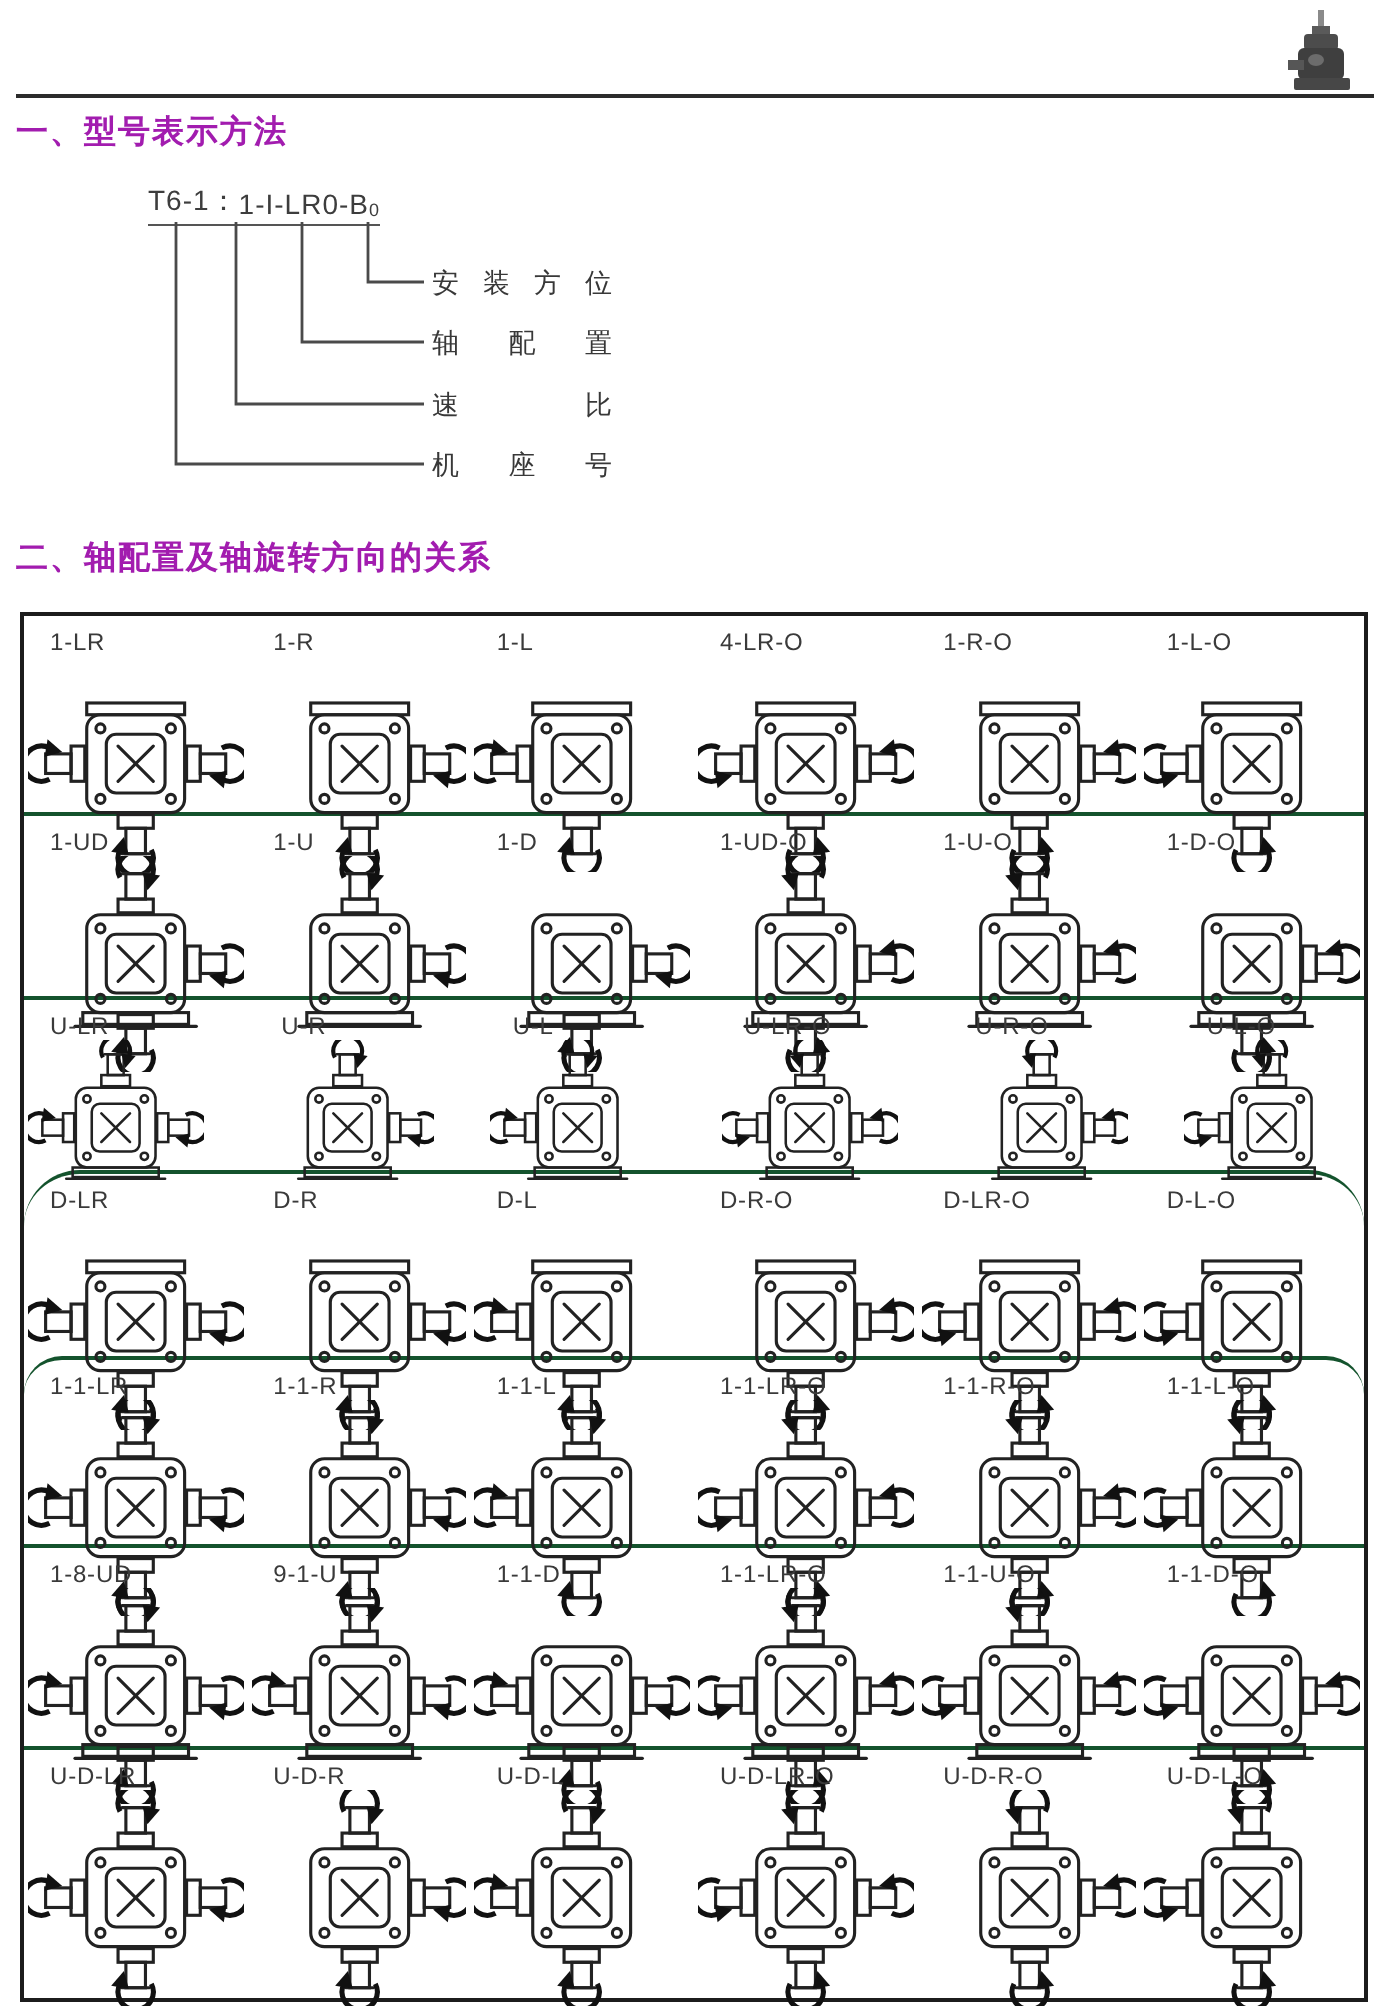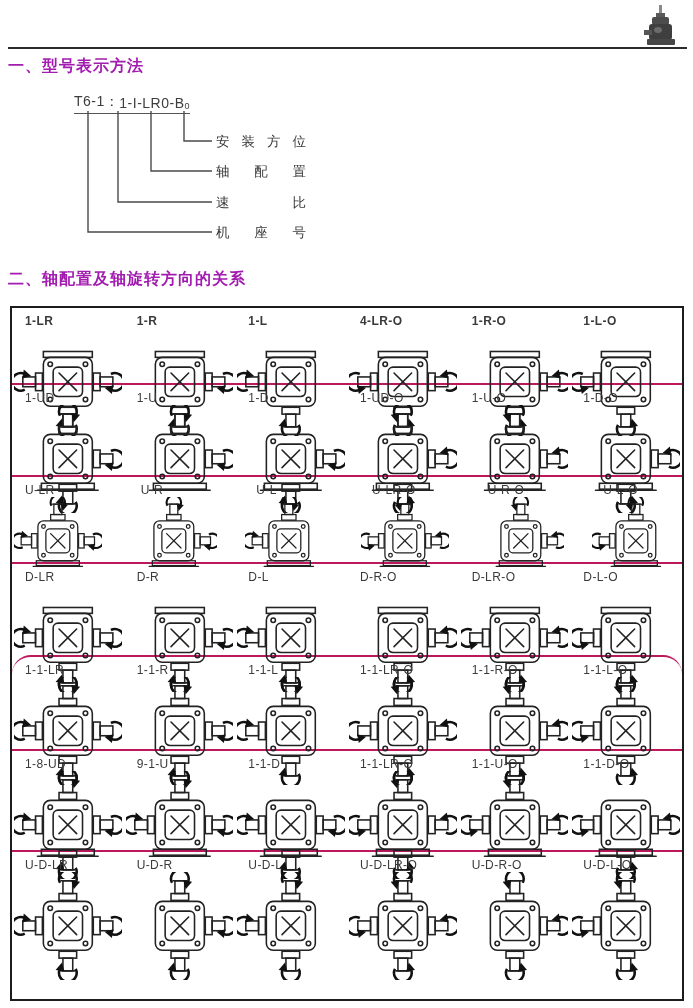--- a/index.html
+++ b/index.html
@@ -27,22 +27,22 @@
           font-size:13.5px;color:#383838;display:flex;justify-content:space-between;}
   .dlabel:nth-of-type(1){top:42px;}
   .dlabel:nth-of-type(2){top:72px;}
   .dlabel:nth-of-type(3){top:103px;}
   .dlabel:nth-of-type(4){top:133px;}
   
   .cfg-table{position:absolute;left:10px;top:306px;width:674px;height:695px;
              border:2px solid #1c1c1c;box-sizing:border-box;background:#fff;
              display:flex;flex-direction:column;}
   .row{display:grid;grid-template-columns:repeat(6,1fr);box-sizing:border-box;}
-  .row + .row{border-top:2px solid #be185d;}
-  .r0{height:75px;font-weight:bold;} .r1{height:92px;} .r2{height:87px;gap:24px;} .r3{height:93px;}
+  .row + .row{border-top:2px solid #14532d;}
+  .r0{height:98px;} .r1{height:92px;} .r2{height:87px;gap:24px;} .r3{height:93px;border-radius:28px;}
   .r4{height:94px;border-radius:19px;} .r5{height:101px;} .r6{height:111px;}
   .cell{position:relative;display:flex;align-items:center;justify-content:center;}
   .cl{position:absolute;top:6px;left:13px;font-size:12px;color:#3a3a3a;letter-spacing:0.4px;white-space:nowrap;}
   .gear{height:calc(100% - 22px);margin-top:18px;}
   .gear rect,.gear line,.gear circle,.gear path{fill:none;stroke:#222;stroke-width:1.6;stroke-linecap:round;}
   .gear use{stroke:#111;}
 </style>
 </head>
 <body>
 

